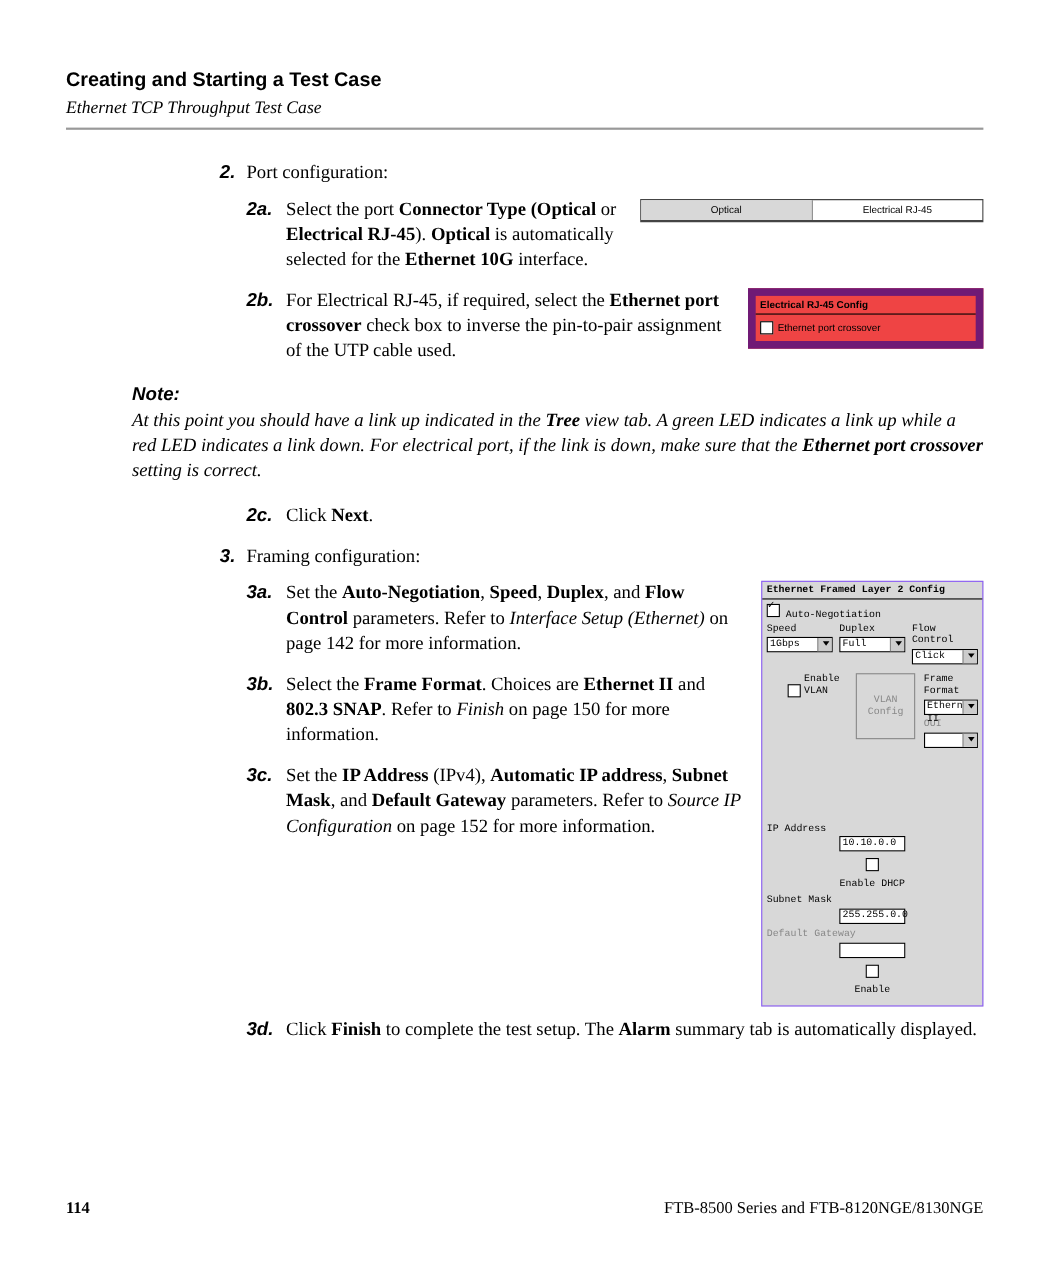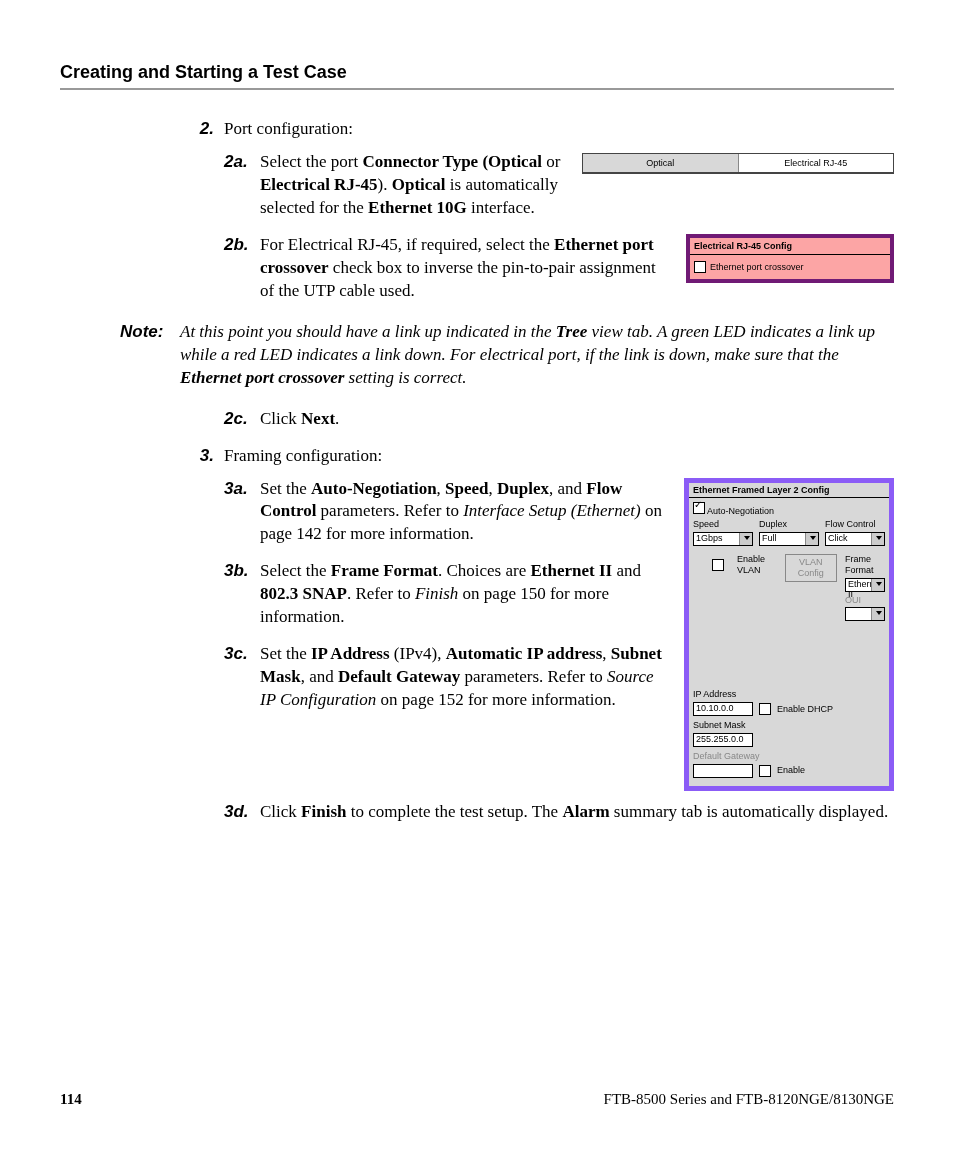--- a/index.html
+++ b/index.html
@@ -56,20 +56,21 @@
     width: 36px;
     flex-shrink: 0;
   }
   .sub-body { flex: 1; }
   .b { font-weight: bold; }
   .i { font-style: italic; }
 
   .note-row {
     display: flex;
     margin: 18px 0 18px 0;
+    flex-direction: column;
   }
   .note-label {
     font-family: Verdana, Arial, sans-serif;
     font-weight: bold;
     font-style: italic;
     width: 60px;
     flex-shrink: 0;
   }
   .note-body { flex: 1; font-style: italic; }
   .note-body .b { font-weight: bold; }
@@ -88,24 +89,24 @@
     flex: 1;
     text-align: center;
     padding: 3px 0;
   }
   .connector-tabs div + div { border-left: 1px solid #888; }
   .tab-selected { background: #d8d8d8; }
 
   
   .rj45-config {
     width: 200px;
-    border: 4px solid #701a75;
+    border: 7px solid #701a75;
     font-family: Arial, sans-serif;
     font-size: 9px;
-    background: #fca5a5;
+    background: #ef4444;
   }
   .rj45-config .hdr {
     font-weight: bold;
     padding: 2px 4px;
     border-bottom: 1px solid #000;
   }
   .rj45-config .row {
     padding: 6px 4px;
     display: flex;
     align-items: center;
@@ -122,23 +123,23 @@
     content: "✓";
     position: absolute;
     top: -3px; left: 0;
     font-size: 10px;
     line-height: 1;
   }
 
   
   .l2config {
     width: 200px;
-    border: 5px solid #8b5cf6;
+    border: 1px solid #8b5cf6;
     background: #d8d8d8;
-    font-family: Liberation Sans, sans-serif;
+    font-family: Liberation Mono, monospace;
     font-size: 9px;
     line-height: 1.2;
   }
   .l2config .hdr {
     font-weight: bold;
     padding: 2px 4px;
     border-bottom: 1px solid #000;
   }
   .l2config .pad { padding: 4px 4px 2px 4px; }
   .l2config .cols3 { display: flex; gap: 6px; padding: 0 4px 4px 4px; }
@@ -168,29 +169,29 @@
     width: 0; height: 0;
     border-left: 3px solid transparent;
     border-right: 3px solid transparent;
     border-top: 4px solid #000;
     z-index: 1;
   }
   .disabled { color: #888; }
   .btn {
     border: 1px solid #888;
     background: #d8d8d8;
-    padding: 2px 4px;
+    padding: 18px 4px;
     text-align: center;
     display: inline-block;
   }
   .l2config .row-vlan { display: flex; gap: 8px; padding: 4px; align-items: flex-start; }
   .l2config .ff-col { flex:1; }
   .l2config .gap { height: 60px; }
   .l2config .bot { padding: 4px; }
-  .l2config .bot .grow { display:flex; align-items:center; gap:6px; margin-bottom:4px;}
+  .l2config .bot .grow { display:flex; align-items:center; gap:6px; margin-bottom:4px;flex-direction:column;}
   .l2config .bot .f { width: 60px; }
 
   .sub-with-fig { display:flex; gap:14px; align-items:flex-start; }
   .sub-with-fig .txt { flex:1; }
   .float-fig { float: right; margin-left: 14px; margin-bottom: 10px; }
 
   .footer {
     position: absolute;
     left: 60px; right: 60px; bottom: 50px;
     display: flex;
@@ -198,20 +199,21 @@
     font-size: 15px;
   }
   .footer .pn { font-weight: bold; }
 </style>
 </head>
 <body>
 
 <div class="page">
 
   <div class="page-title">Creating and Starting a Test Case</div>
+  <div class="page-subtitle">Ethernet TCP Throughput Test Case</div>
   <hr class="rule">
 
   <div class="content">
 
     <div class="step-row">
       <div class="step-num">2.</div>
       <div class="step-body">Port configuration:</div>
     </div>
 
     <div class="sublist">
@@ -294,21 +296,21 @@
           </div>
           <div class="col">
             <div class="lbl">Flow Control</div>
             <div class="selbox">
                 <span>Click</span>
                 <span class="arr"></span>
               </div>
           </div>
         </div>
         <div class="row-vlan">
-          <div style="display:flex;gap:13px;align-items:center;padding-left:19px;">
+          <div style="display:flex;gap:3px;align-items:flex-end;padding-left:19px;">
             <span class="chk"></span>
             <span>Enable VLAN</span>
           </div>
           <div class="btn disabled">VLAN Config</div>
           <div class="ff-col">
             <div class="lbl">Frame Format</div>
             <div class="selbox">
                 <span>Ethernet II</span>
                 <span class="arr"></span>
               </div>

